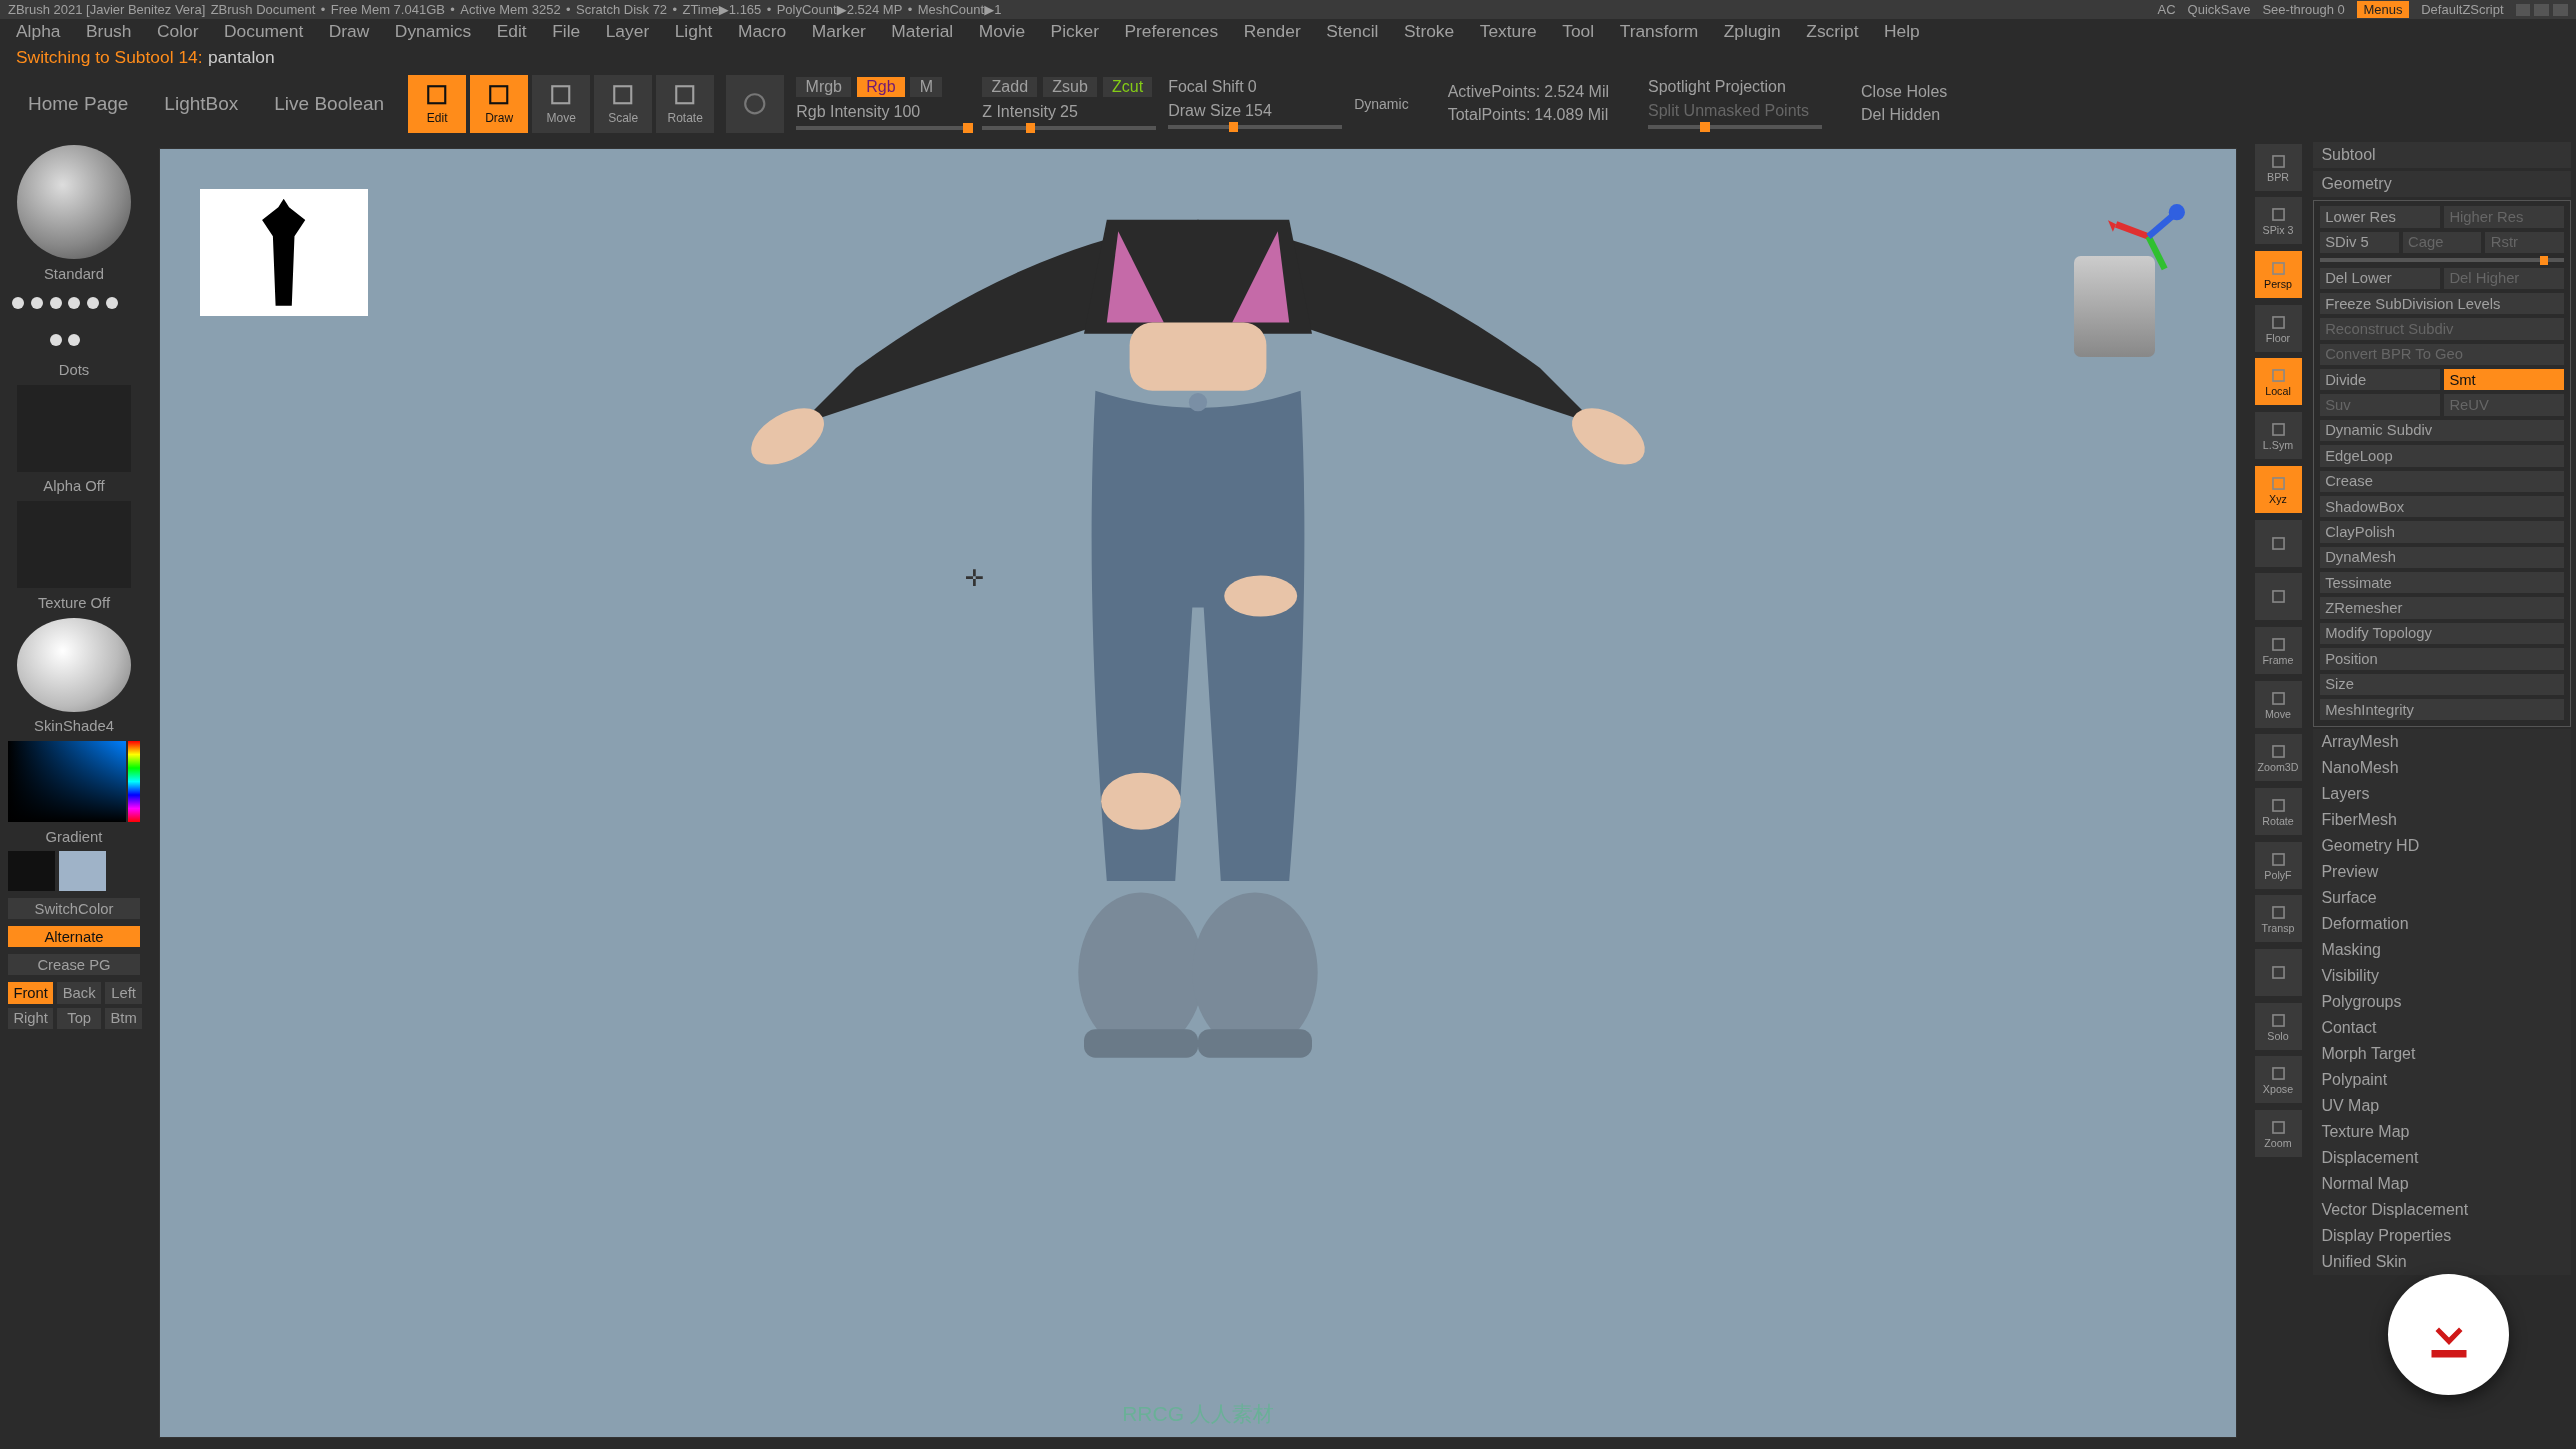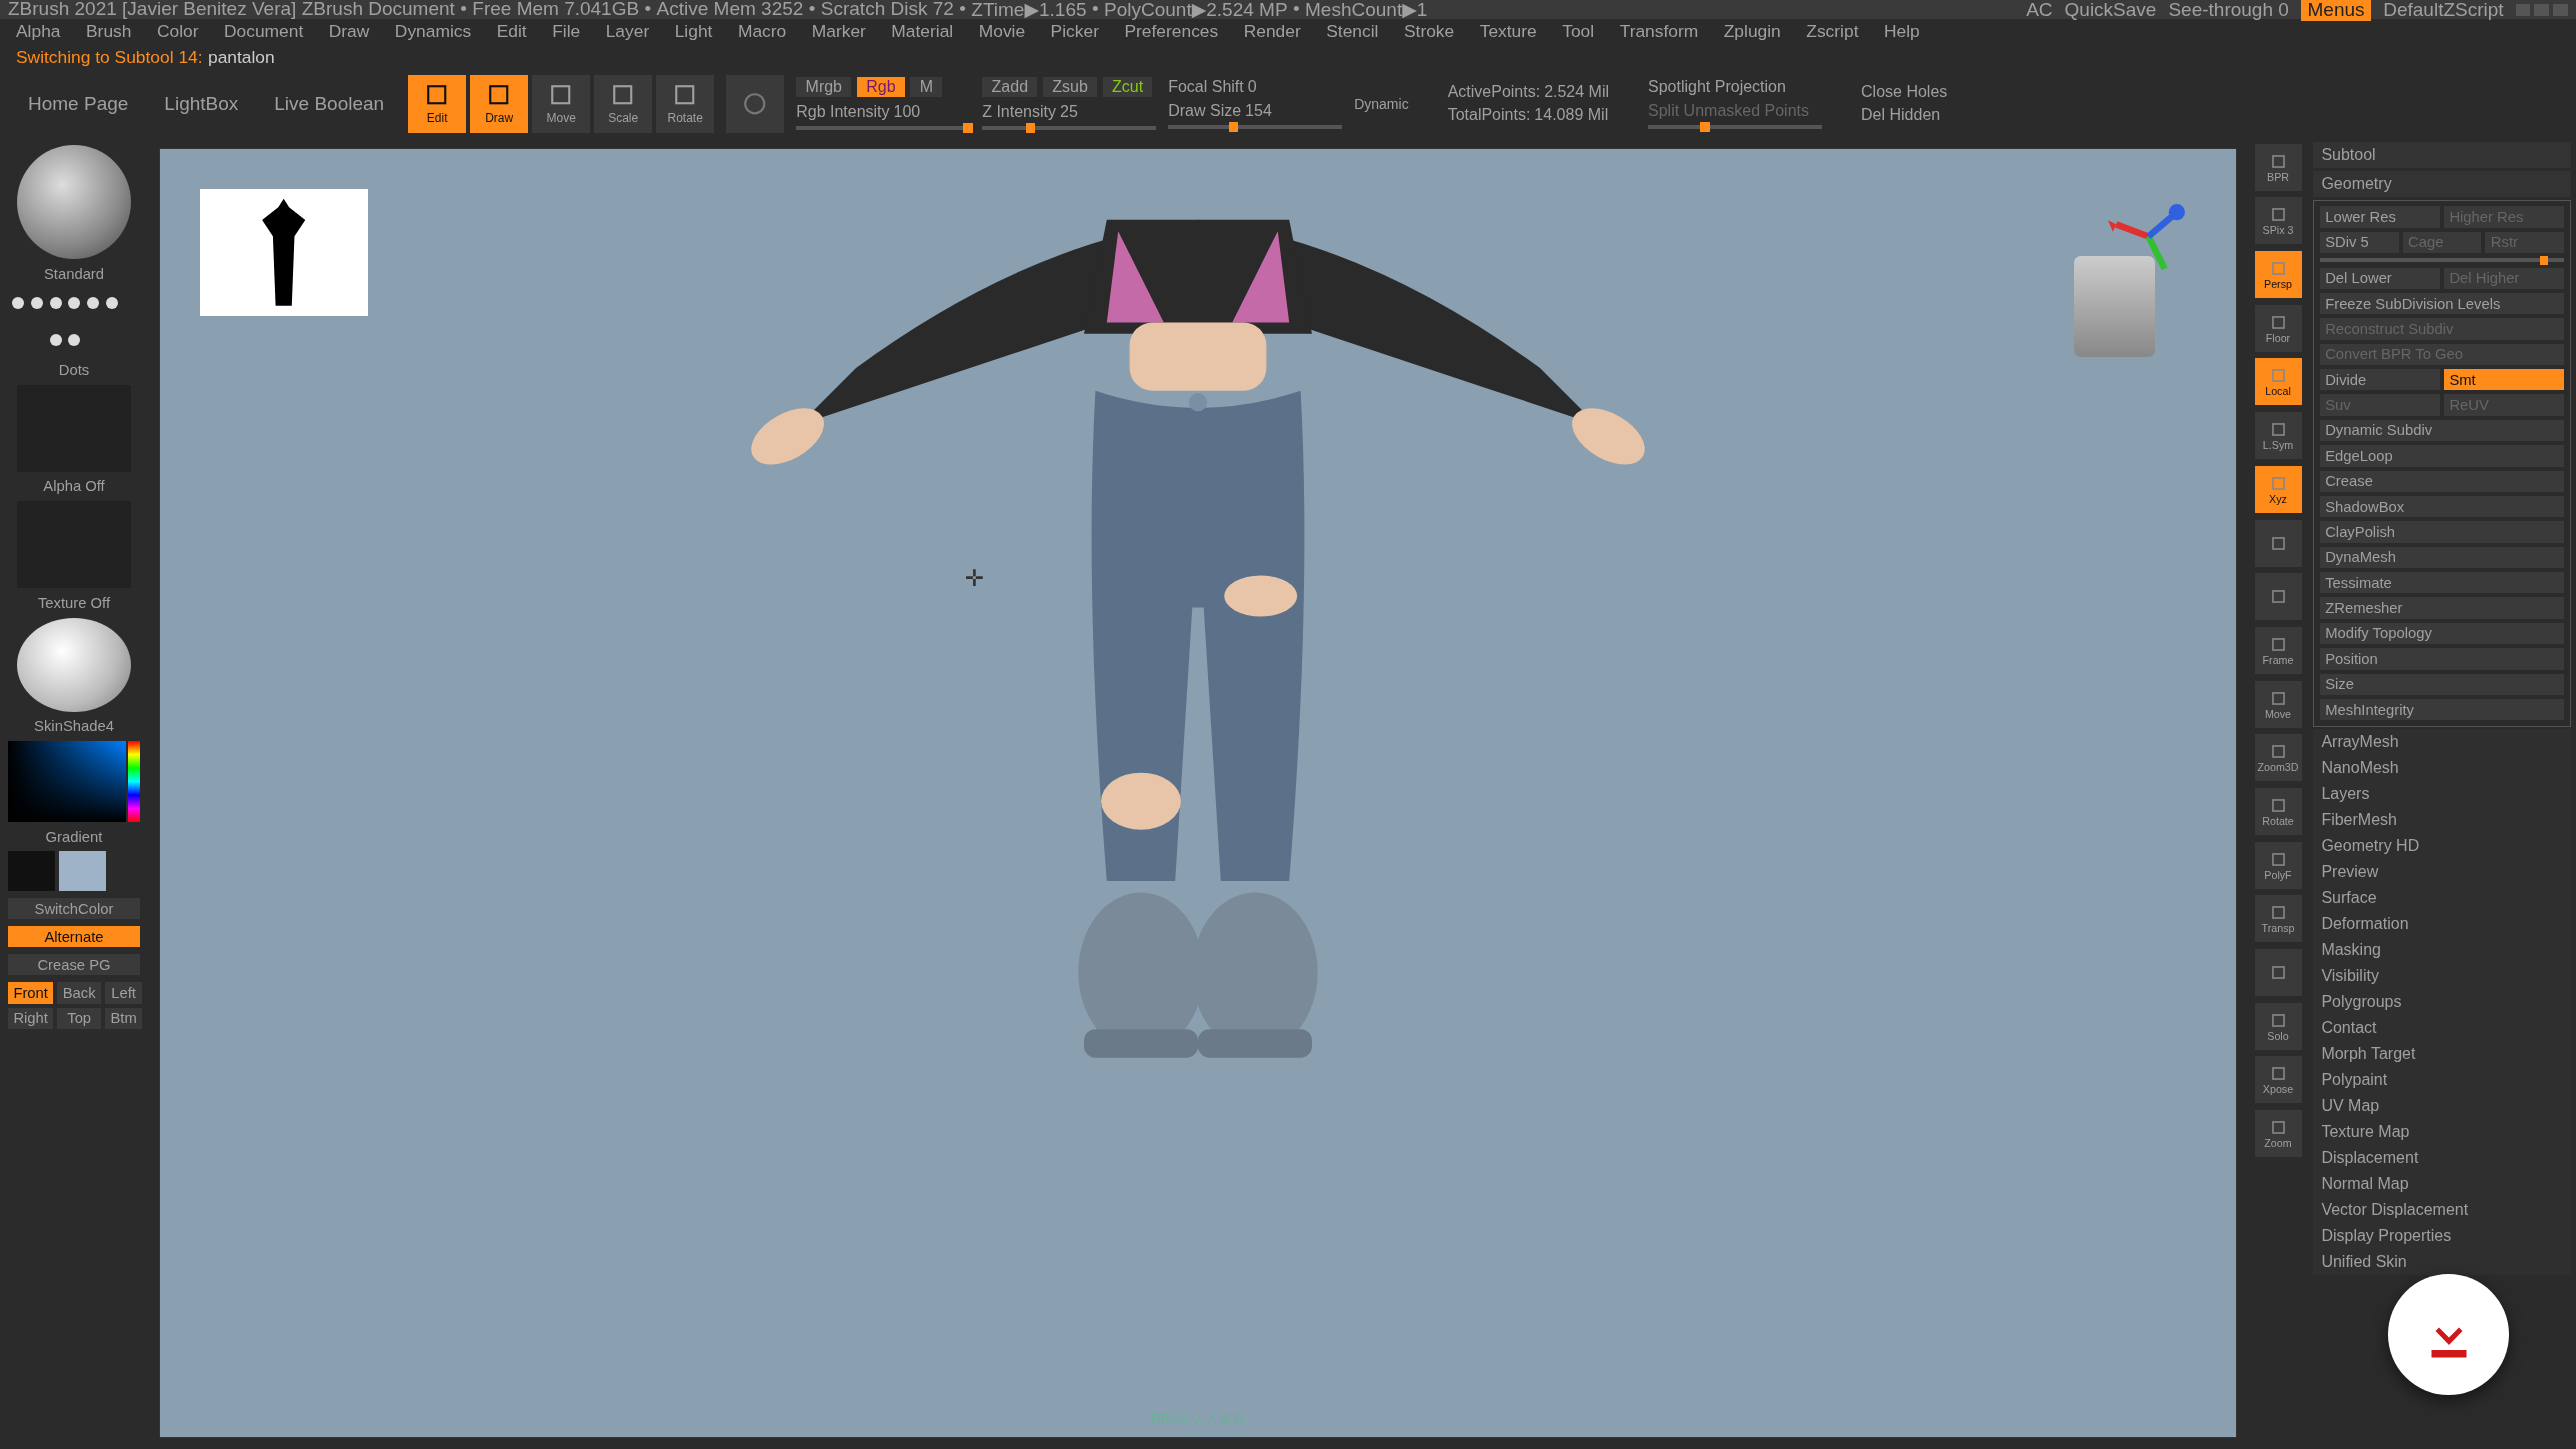--- a/index.html
+++ b/index.html
@@ -1,17 +1,17 @@
 <!DOCTYPE html>
 <html><head>
 <meta charset="utf-8">
 <style>
 * { margin:0; padding:0; box-sizing:border-box; font-family:Arial,sans-serif; user-select:none; }
 html,body { width:2576px; height:1449px; background:#2b2b2b; color:#a0a0a0; font-size:17.4px; overflow:hidden; }
-.topbar { height:19px; background:#3a3a3a; display:flex; align-items:center; padding:0 8px; font-size:19px; }
+.topbar { height:19px; background:#3a3a3a; display:flex; align-items:center; padding:0 8px; font-size:13px; }
 .topbar .stats { flex:1; display:flex; gap:5.4px; }
 .topbar .stats span { white-space:nowrap; }
 .topbar .right { display:flex; gap:12px; align-items:center; }
 .menus-btn { background:#ff8c1a; color:#222; padding:0.7px 6.7px; }
 .seq { display:flex; gap:4px; }
 .win-btn { width:14.8px; height:12px; background:#555; }
 .menubar { height:25.5px; display:flex; align-items:center; gap:25.5px; padding:0 16px; font-size:17.4px; }
 .statusline { height:25.5px; display:flex; align-items:center; padding:0 16px; font-size:17.4px; color:#ff8c1a; }
 .statusline .subtool { color:#ccc; margin-left:5.4px; }
 .toolbar2 { height:67px; display:flex; align-items:center; gap:12px; padding:0 16px; }
@@ -43,21 +43,21 @@
 .lp-btn { padding:2.7px 5.4px; background:#3a3a3a; text-align:center; }
 .lp-btn.active { background:#ff8c1a; color:#111; }
 .grid2 { display:grid; grid-template-columns:1fr 1fr 1fr; gap:4px; }
 .canvas-wrap { flex:1; padding:10.7px; }
 .canvas { width:100%; height:100%; background:#8aa0b0; border:0.7px solid #333; position:relative; }
 .thumb { position:absolute; top:40px; left:40px; width:168px; height:127px; background:#fff; display:flex; align-items:center; justify-content:center; }
 .thumb-silhouette { width:54px; height:107px; background:#000; clip-path:polygon(50% 0,60% 8%,90% 20%,70% 35%,65% 100%,35% 100%,30% 35%,10% 20%,40% 8%); }
 .cursor { position:absolute; top:416px; left:805px; font-size:23px; color:#333; }
 .gizmo { position:absolute; top:47px; right:47px; width:81px; height:81px; }
 .navcube { position:absolute; top:107px; right:81px; width:81px; height:101px; background:linear-gradient(#ccc,#888); border-radius:6.7px; }
-.wm { position:absolute; bottom:9.4px; left:50%; transform:translateX(-50%); font-size:13px; color:#5b8; opacity:.6; }
+.wm { position:absolute; bottom:9.4px; left:50%; transform:translateX(-50%); font-size:21px; color:#5b8; opacity:.6; }
 .right-strip { width:60px; display:flex; flex-direction:column; gap:6.7px; padding:6.7px 4px; align-items:center; }
 .rs-btn { width:47px; height:47px; background:#3a3a3a; display:flex; flex-direction:column; align-items:center; justify-content:center; font-size:10.7px; }
 .rs-btn.active { background:#ff8c1a; color:#111; }
 .right-panel { width:268px; padding:5.4px; display:flex; flex-direction:column; gap:2.7px; font-size:16px; overflow:hidden; }
 .rp-title { background:#333; padding:4px 8px; }
 .rp-sec { background:#2f2f2f; padding:4px 8px; }
 .rp-geo { border:0.7px solid #555; padding:5.4px; display:flex; flex-direction:column; gap:4px; }
 .rp-row { display:flex; gap:4px; }
 .rp-btn { flex:1; padding:2.7px 5.4px; background:#3a3a3a; font-size:14.8px; }
 .rp-btn.active { background:#ff8c1a; color:#111; }

